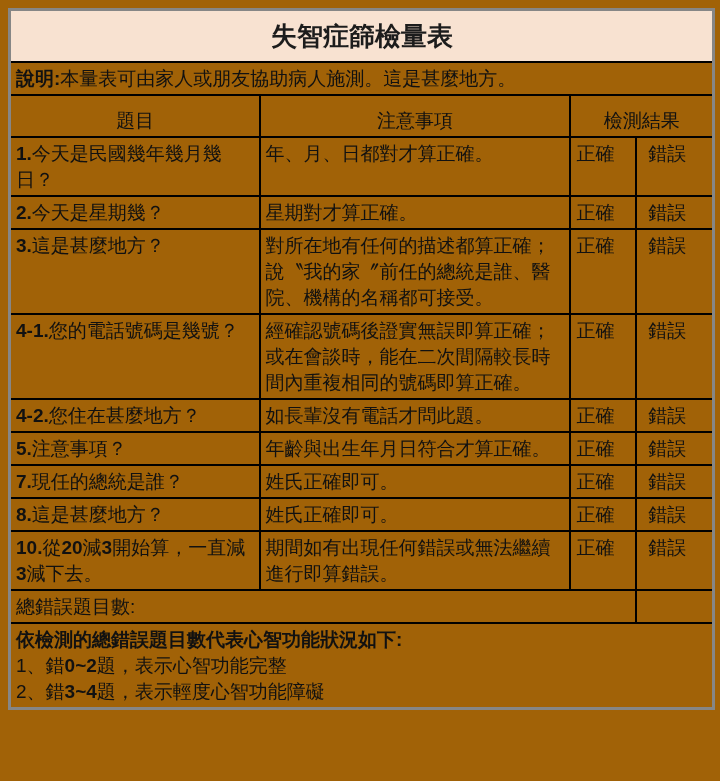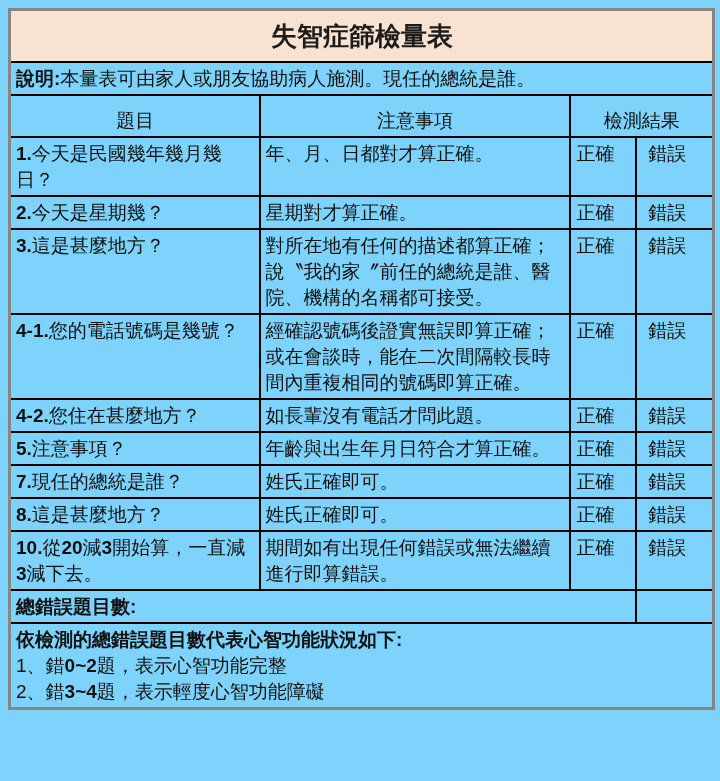--- a/index.html
+++ b/index.html
@@ -7,21 +7,21 @@
     padding: 0;
     background: #ffffff;
     font-family: "Liberation Sans", sans-serif;
     color: #111111;
   }
   .page {
     width: 720px;
     height: 781px;
     box-sizing: border-box;
     padding: 8px;
-    background: #7dd3fc;
+    background: #a16207;
   }
   table.sheet {
     border-collapse: collapse;
     table-layout: fixed;
     width: 704px;
     border: 3px solid #868686;
   }
   td {
     border: 2px solid #000000;
     vertical-align: top;
@@ -53,21 +53,21 @@
     font-size: 26px;
     line-height: 30px;
     color: #1c1c1c;
   }
   td.head-cell {
     text-align: center;
     padding-top: 12px;
     line-height: 26px;
   }
   .bold { font-weight: 700; }
-  td.total-cell { font-weight: 700; }
+  td.total-cell { font-weight: 400; }
   .footer-line { line-height: 26px; }
   .footer-heading { font-weight: 700; }
 </style>
 </head>
 <body>
 
 <div class="page">
   <table class="sheet">
     <colgroup>
       <col class="c-question">
@@ -75,21 +75,21 @@
       <col class="c-ok">
       <col class="c-ng">
     </colgroup>
 
     <tbody>
         <tr class="rh-title">
       <td colspan="4" class="title-cell" style="background: rgb(248, 226, 209);">失智症篩檢量表</td>
     </tr>
 
     <tr class="rh-instr">
-      <td colspan="4"><span class="bold">說明:</span><span>本量表可由家人或朋友協助病人施測。現任的總統是誰。</span></td>
+      <td colspan="4"><span class="bold">說明:</span><span>本量表可由家人或朋友協助病人施測。這是甚麼地方。</span></td>
     </tr>
 
     <tr class="rh-head">
       <td class="head-cell">題目</td>
       <td class="head-cell">注意事項</td>
       <td colspan="2" class="head-cell">檢測結果</td>
     </tr>
 
     <tr class="rh-1line">
       <td><span class="bold">1.</span><span>今天是民國幾年幾月幾日？</span></td>

